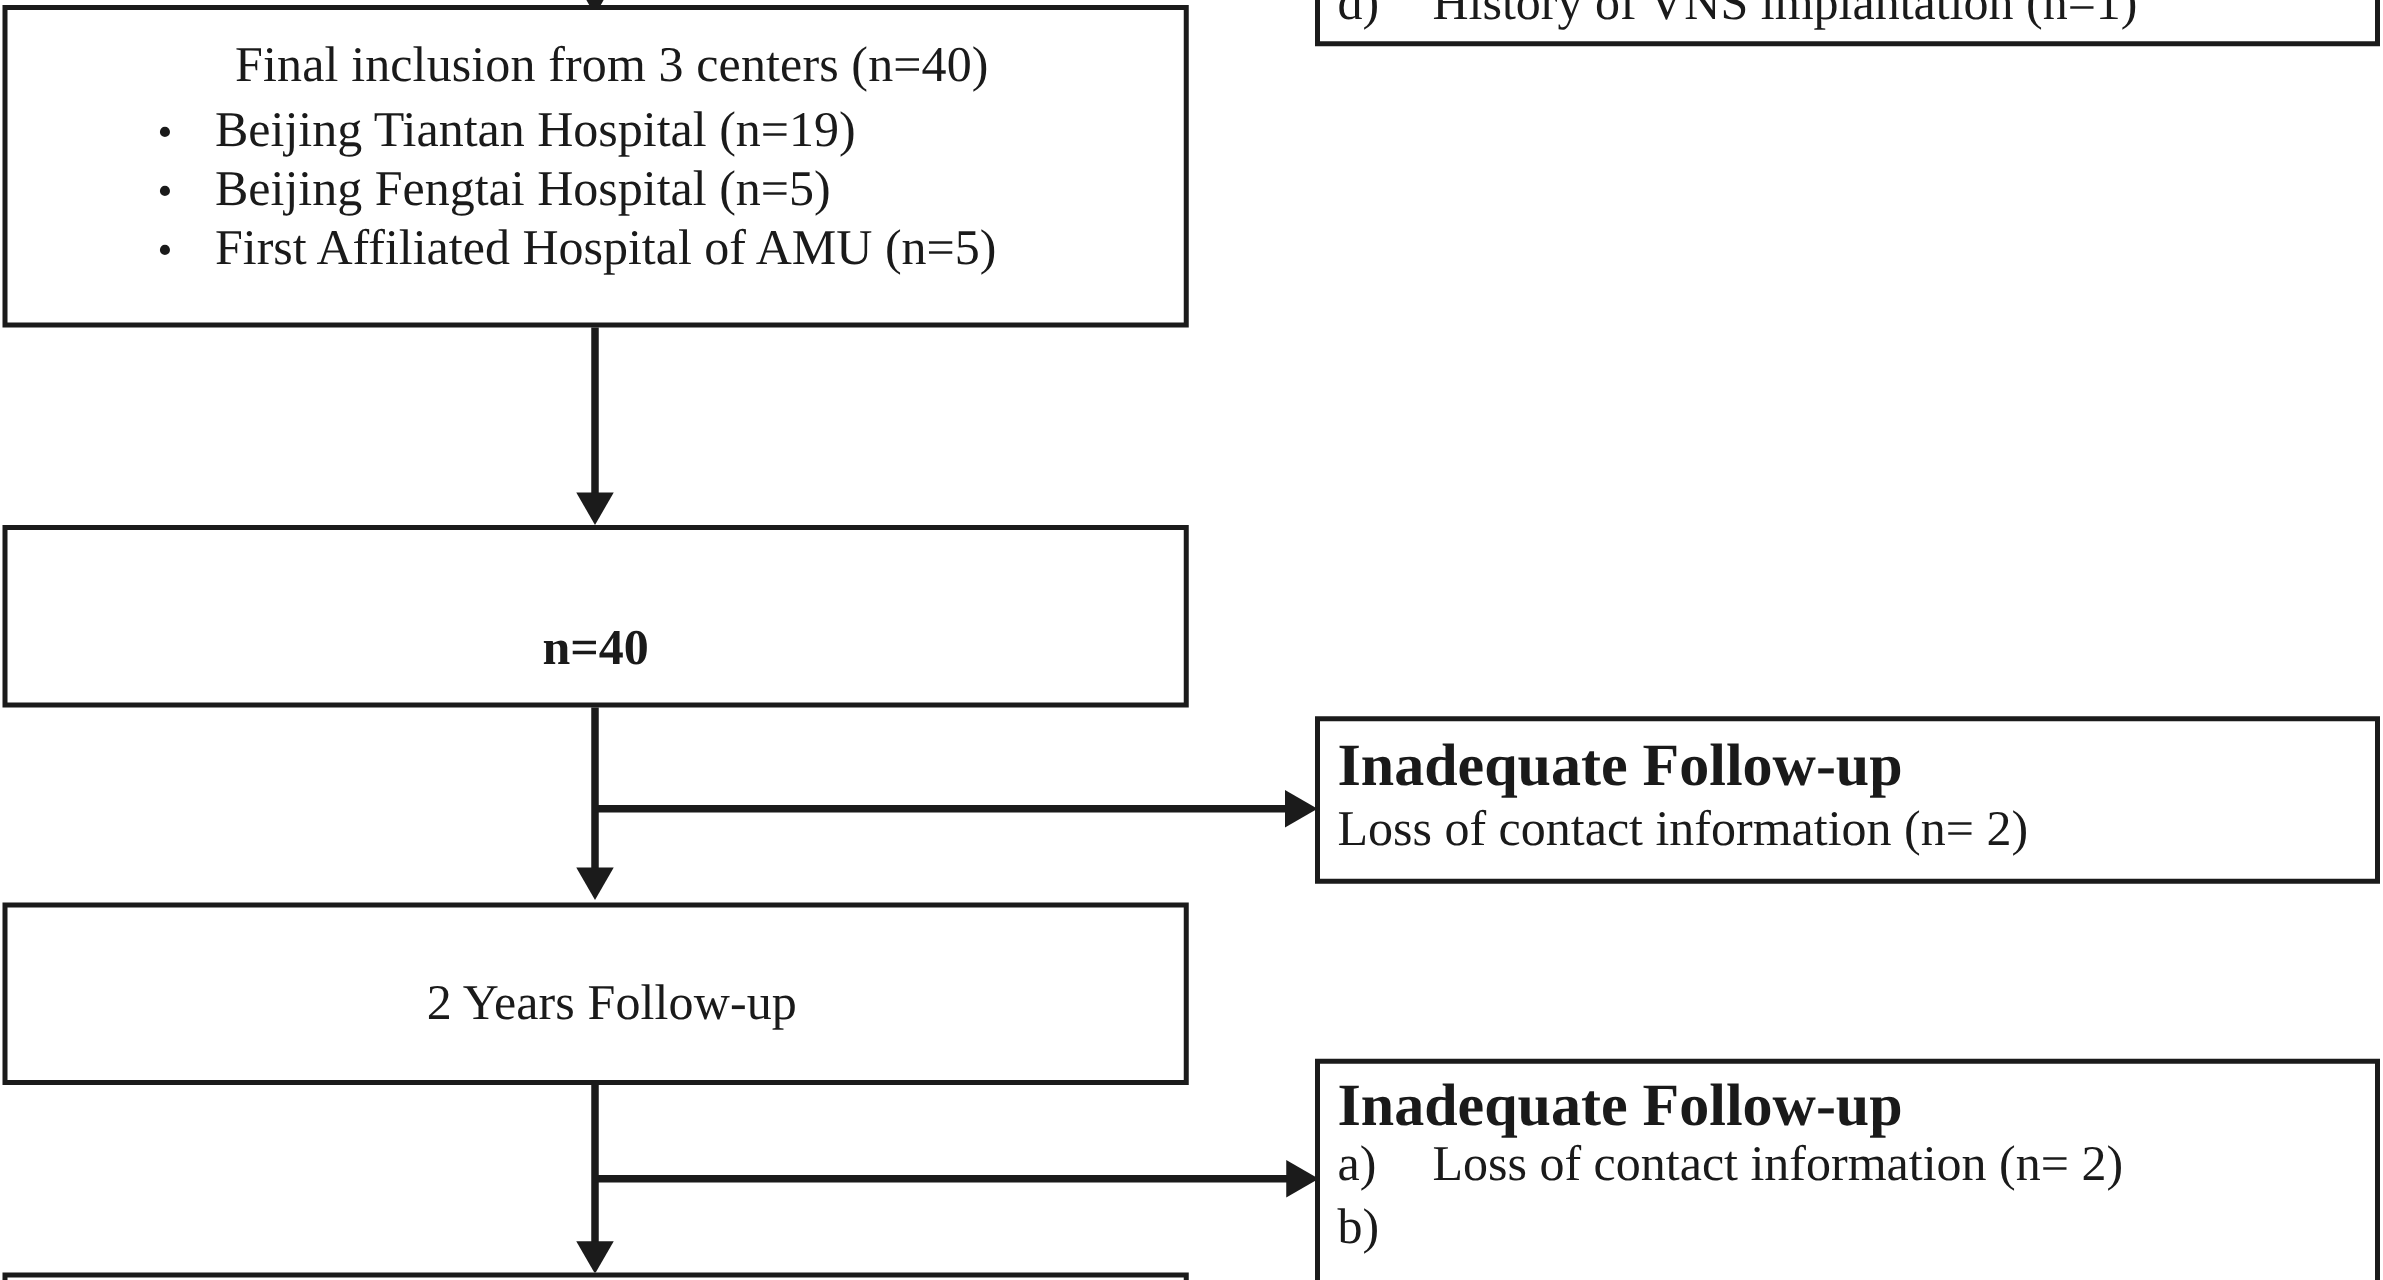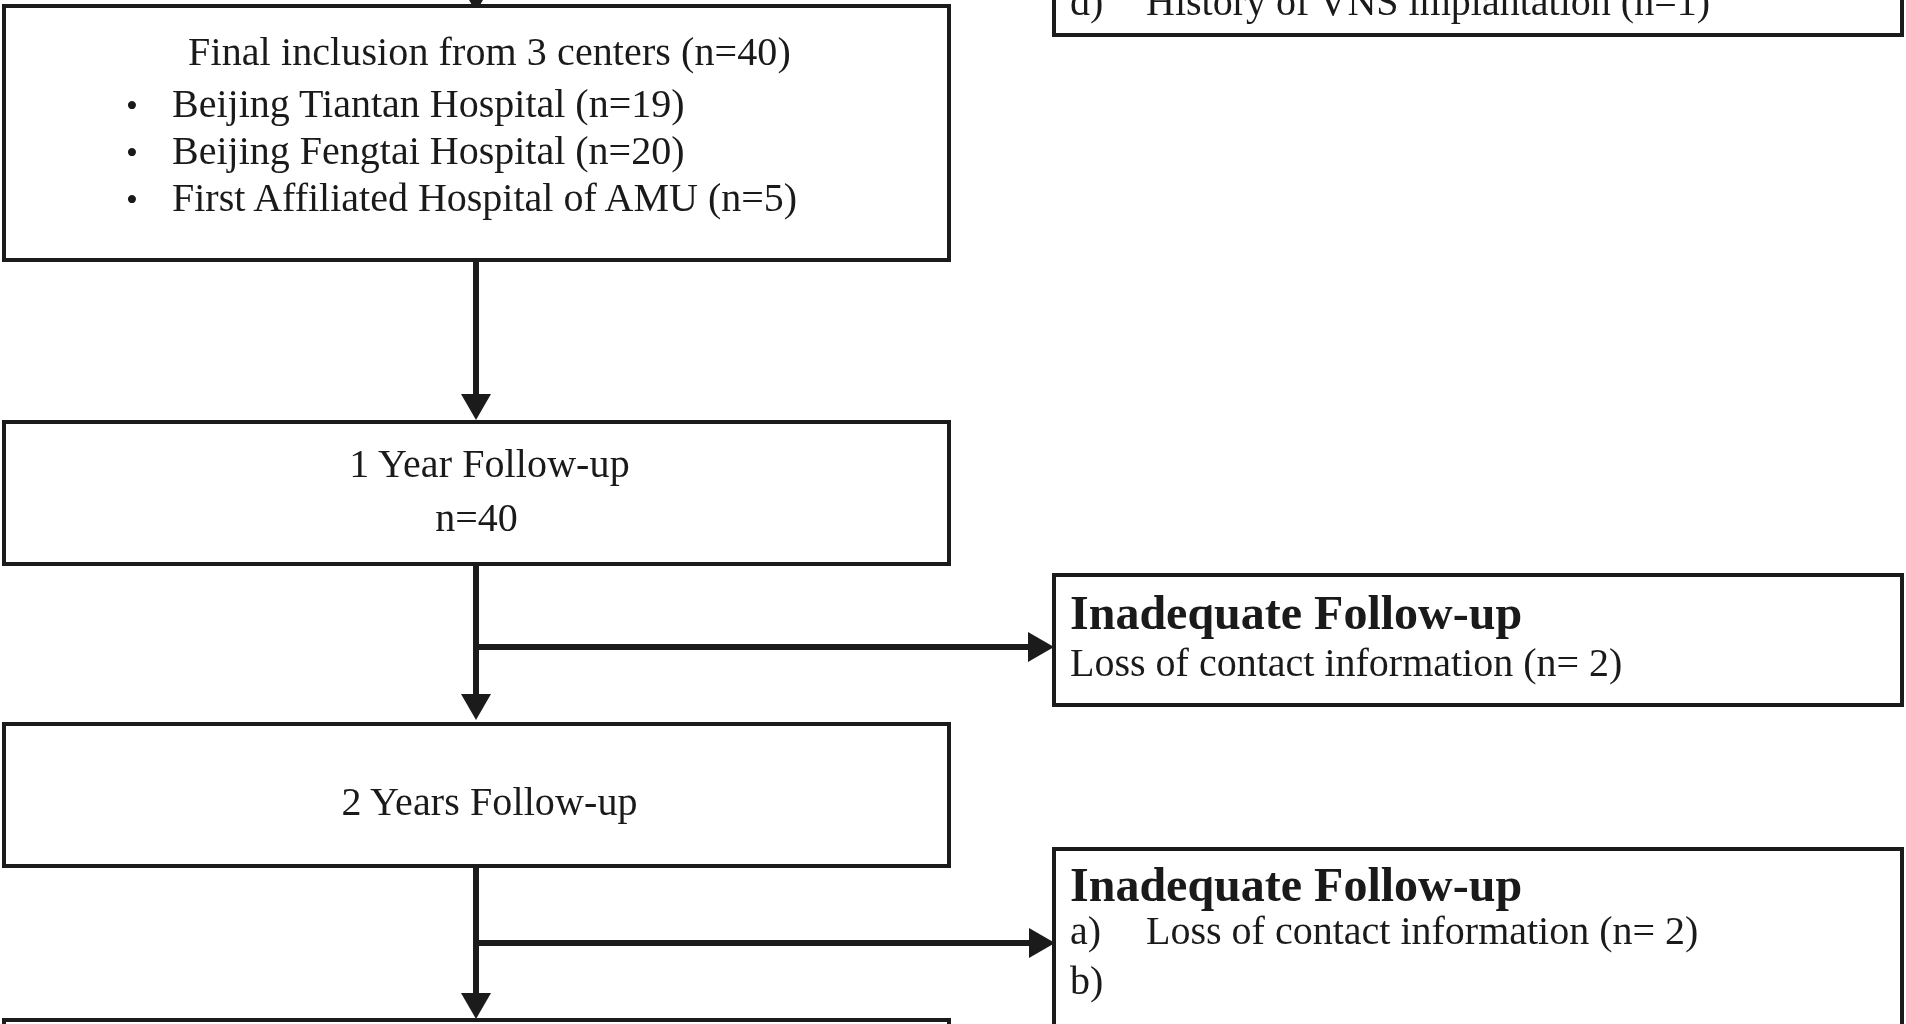--- a/index.html
+++ b/index.html
@@ -147,21 +147,21 @@
     <div class="box-inner">
       <div class="ttl" style="top:22px;">Final inclusion from 3 centers (n=40)</div>
 
       <div class="bullets" style="top:72px;">
         <div class="bullet-row">
           <span class="bullet-dot">•</span>
           <span class="bullet-text">Beijing Tiantan Hospital (n=19)</span>
         </div>
         <div class="bullet-row">
           <span class="bullet-dot">•</span>
-          <span class="bullet-text">Beijing Fengtai Hospital (n=20)</span>
+          <span class="bullet-text">Beijing Fengtai Hospital (n=5)</span>
         </div>
         <div class="bullet-row">
           <span class="bullet-dot">•</span>
           <span class="bullet-text">First Affiliated Hospital of AMU (n=5)</span>
         </div>
       </div>
     </div>
   </div>
 
   <div class="box" style="left:1052px; top:-70px; width:852px; height:107px;">
@@ -171,22 +171,21 @@
         <span class="ltr-text">History of VNS implantation (n=1)</span>
       </div>
     </div>
   </div>
 
   <div class="vline" style="left:473px; top:262px; height:134px;"></div>
   <div class="arrow-down" style="left:461px; top:394px;"></div>
 
   <div class="box" style="left:2px; top:420px; width:949px; height:146px;">
     <div class="box-inner">
-      <div class="ttl" style="top:18px;">1 Year Follow-up</div>
-      <div class="sub" style="top:72px;">n=40</div>
+      <div class="sub" style="top:72px;font-weight:bold;">n=40</div>
     </div>
   </div>
 
   <div class="vline" style="left:473px; top:566px; height:130px;"></div>
   <div class="arrow-down" style="left:461px; top:694px;"></div>
 
   <div class="hline" style="left:476px; top:644px; width:554px;"></div>
   <div class="arrow-right" style="left:1028px; top:632px;"></div>
 
   <div class="box" style="left:1052px; top:573px; width:852px; height:134px;">

